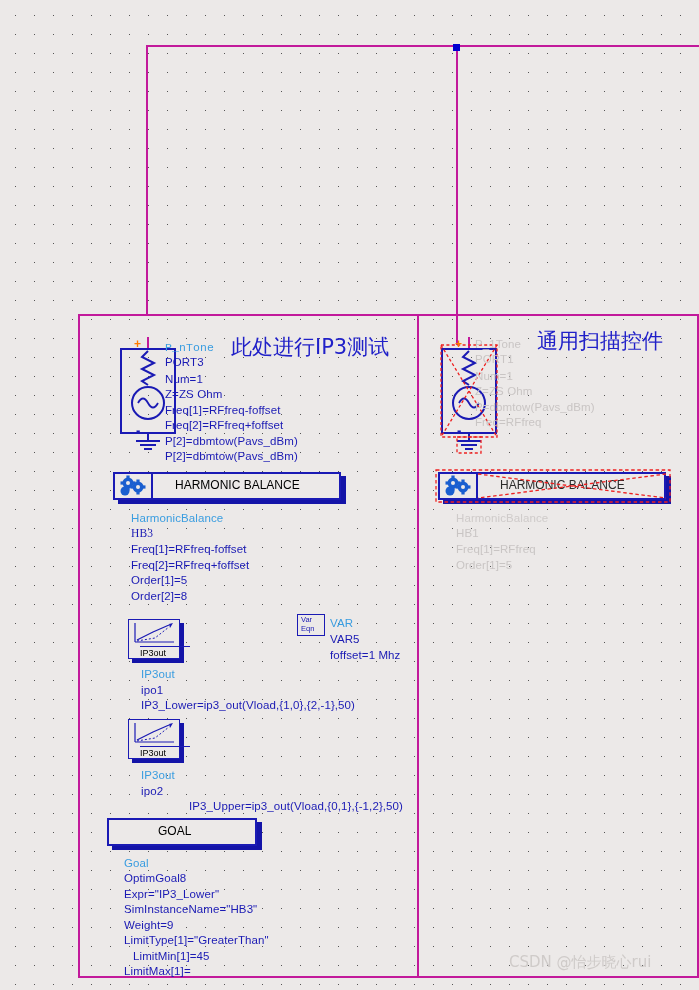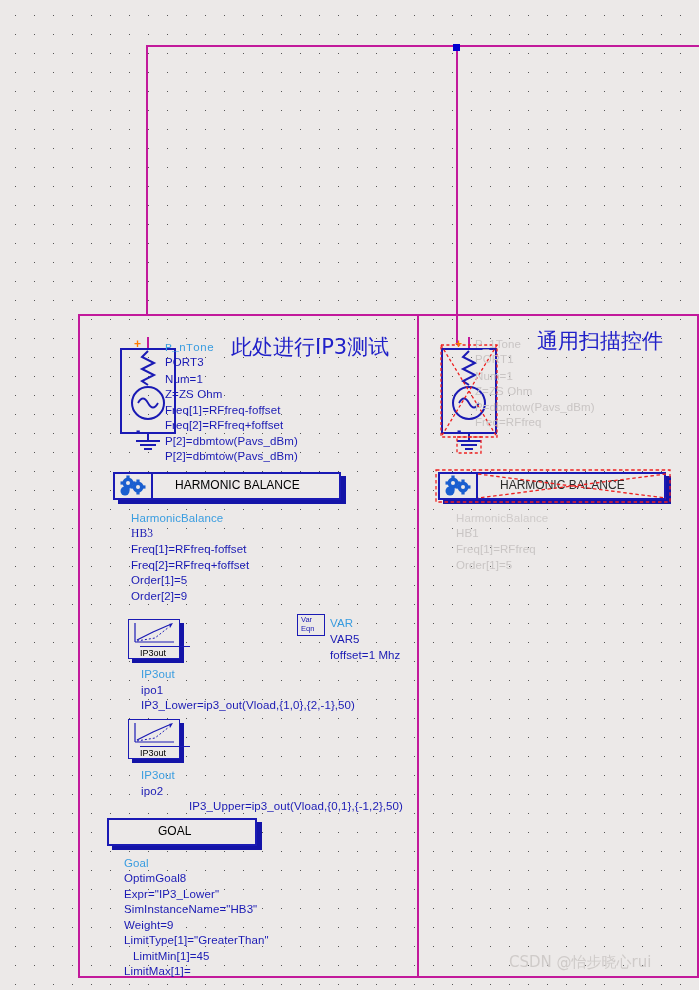--- a/index.html
+++ b/index.html
@@ -111,21 +111,21 @@
       </svg>
     </div>
     <div class="blk" style="left:60px;top:4px;">HARMONIC BALANCE</div>
   </div>
 
   <div class="t t-cyan" style="left:131px;top:511px;">HarmonicBalance</div>
   <div class="t t-blue" style="left:131px;top:526px;font-family:Liberation Serif, serif;">HB3</div>
   <div class="t t-blue" style="left:131px;top:542px;">Freq[1]=RFfreq-foffset</div>
   <div class="t t-blue" style="left:131px;top:558px;">Freq[2]=RFfreq+foffset</div>
   <div class="t t-blue" style="left:131px;top:573px;">Order[1]=5</div>
-  <div class="t t-blue" style="left:131px;top:589px;">Order[2]=9</div>
+  <div class="t t-blue" style="left:131px;top:589px;">Order[2]=8</div>
 
   <div class="cshadow" style="left:132px;top:623px;width:52px;height:40px;"></div>
   <div class="symbox" style="left:128px;top:619px;width:52px;height:40px;">
     <svg width="49" height="27" viewBox="0 0 49 27" style="position:absolute;left:0;top:0;">
       <line x1="6" y1="3" x2="6" y2="22" stroke="#1a1ab4" stroke-width="1.2"></line>
       <line x1="6" y1="22" x2="45" y2="22" stroke="#1a1ab4" stroke-width="1.2"></line>
       <polyline points="8,20 24,12 40,5" fill="none" stroke="#1a1ab4" stroke-width="1.3"></polyline>
       <polyline points="8,21 26,18 40,7" fill="none" stroke="#1a1ab4" stroke-width="1" stroke-dasharray="2,2"></polyline>
       <polygon points="40,4 44,3 41,8" fill="#1a1ab4"></polygon>
     </svg>

